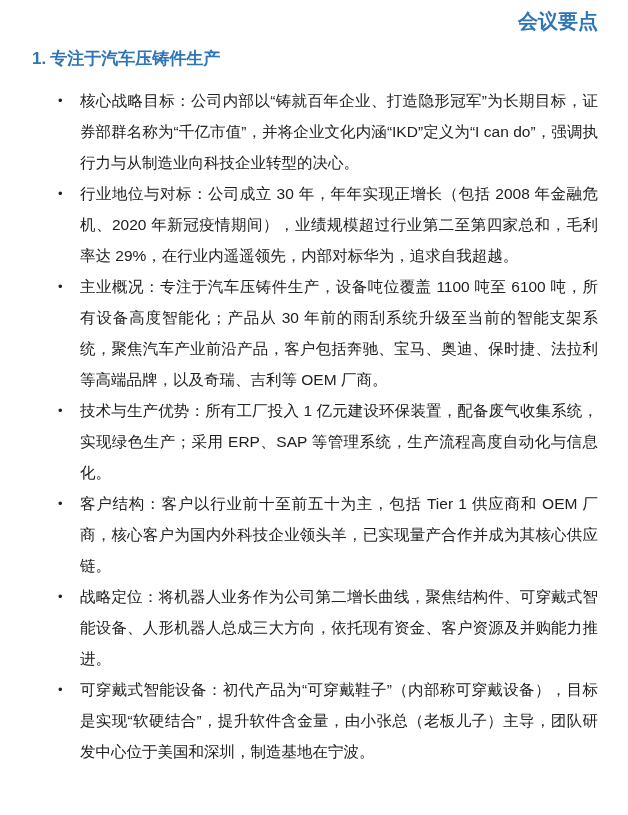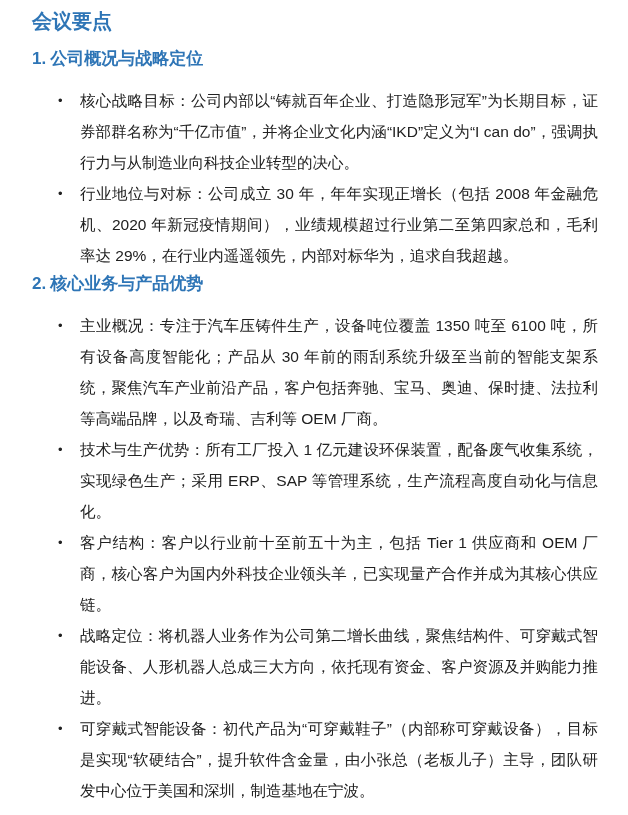--- a/index.html
+++ b/index.html
@@ -16,20 +16,21 @@
     height: 815px;
     padding: 8px 30px 0 32px;
     background: #ffffff;
   }
   .doc-title {
     color: #2E75B6;
     font-size: 20px;
     line-height: 26px;
     font-weight: 700;
     margin: 0 0 14px 0;
+    text-align: right;
   }
   .section-heading {
     color: #2E75B6;
     font-size: 17px;
     line-height: 22px;
     font-weight: 700;
     margin: 2px 0 15px 0;
   }
   .section-heading .num { margin-right: 4px; }
   ul.bullet-list {
@@ -55,31 +56,30 @@
   }
 </style>
 </head>
 <body>
 
 <div class="page">
 
   <h1 class="doc-title">会议要点</h1>
 
   <div>
-    <h2 class="section-heading"><span class="num">1.</span><span>公司概况与战略定位</span></h2>
+    <h2 class="section-heading"><span class="num">1.</span><span>专注于汽车压铸件生产</span></h2>
     <ul class="bullet-list">
       <li><span class="bullet">•</span><span>核心战略目标：公司内部以“铸就百年企业、打造隐形冠军”为长期目标，证券部群名称为“千亿市值”，并将企业文化内涵“IKD”定义为“I can do”，强调执行力与从制造业向科技企业转型的决心。</span></li>
       <li><span class="bullet">•</span><span>行业地位与对标：公司成立 30 年，年年实现正增长（包括 2008 年金融危机、2020 年新冠疫情期间），业绩规模超过行业第二至第四家总和，毛利率达 29%，在行业内遥遥领先，内部对标华为，追求自我超越。</span></li>
     </ul>
   </div>
 
   <div>
-    <h2 class="section-heading"><span class="num">2.</span><span>核心业务与产品优势</span></h2>
     <ul class="bullet-list">
-      <li><span class="bullet">•</span><span>主业概况：专注于汽车压铸件生产，设备吨位覆盖 1350 吨至 6100 吨，所有设备高度智能化；产品从 30 年前的雨刮系统升级至当前的智能支架系统，聚焦汽车产业前沿产品，客户包括奔驰、宝马、奥迪、保时捷、法拉利等高端品牌，以及奇瑞、吉利等 OEM 厂商。</span></li>
+      <li><span class="bullet">•</span><span>主业概况：专注于汽车压铸件生产，设备吨位覆盖 1100 吨至 6100 吨，所有设备高度智能化；产品从 30 年前的雨刮系统升级至当前的智能支架系统，聚焦汽车产业前沿产品，客户包括奔驰、宝马、奥迪、保时捷、法拉利等高端品牌，以及奇瑞、吉利等 OEM 厂商。</span></li>
       <li><span class="bullet">•</span><span>技术与生产优势：所有工厂投入 1 亿元建设环保装置，配备废气收集系统，实现绿色生产；采用 ERP、SAP 等管理系统，生产流程高度自动化与信息化。</span></li>
       <li><span class="bullet">•</span><span>客户结构：客户以行业前十至前五十为主，包括 Tier 1 供应商和 OEM 厂商，核心客户为国内外科技企业领头羊，已实现量产合作并成为其核心供应链。</span></li>
     </ul>
   </div>
 
   <div>
     <ul class="bullet-list">
       <li><span class="bullet">•</span><span>战略定位：将机器人业务作为公司第二增长曲线，聚焦结构件、可穿戴式智能设备、人形机器人总成三大方向，依托现有资金、客户资源及并购能力推进。</span></li>
       <li><span class="bullet">•</span><span>可穿戴式智能设备：初代产品为“可穿戴鞋子”（内部称可穿戴设备），目标是实现“软硬结合”，提升软件含金量，由小张总（老板儿子）主导，团队研发中心位于美国和深圳，制造基地在宁波。</span></li>
     </ul>

